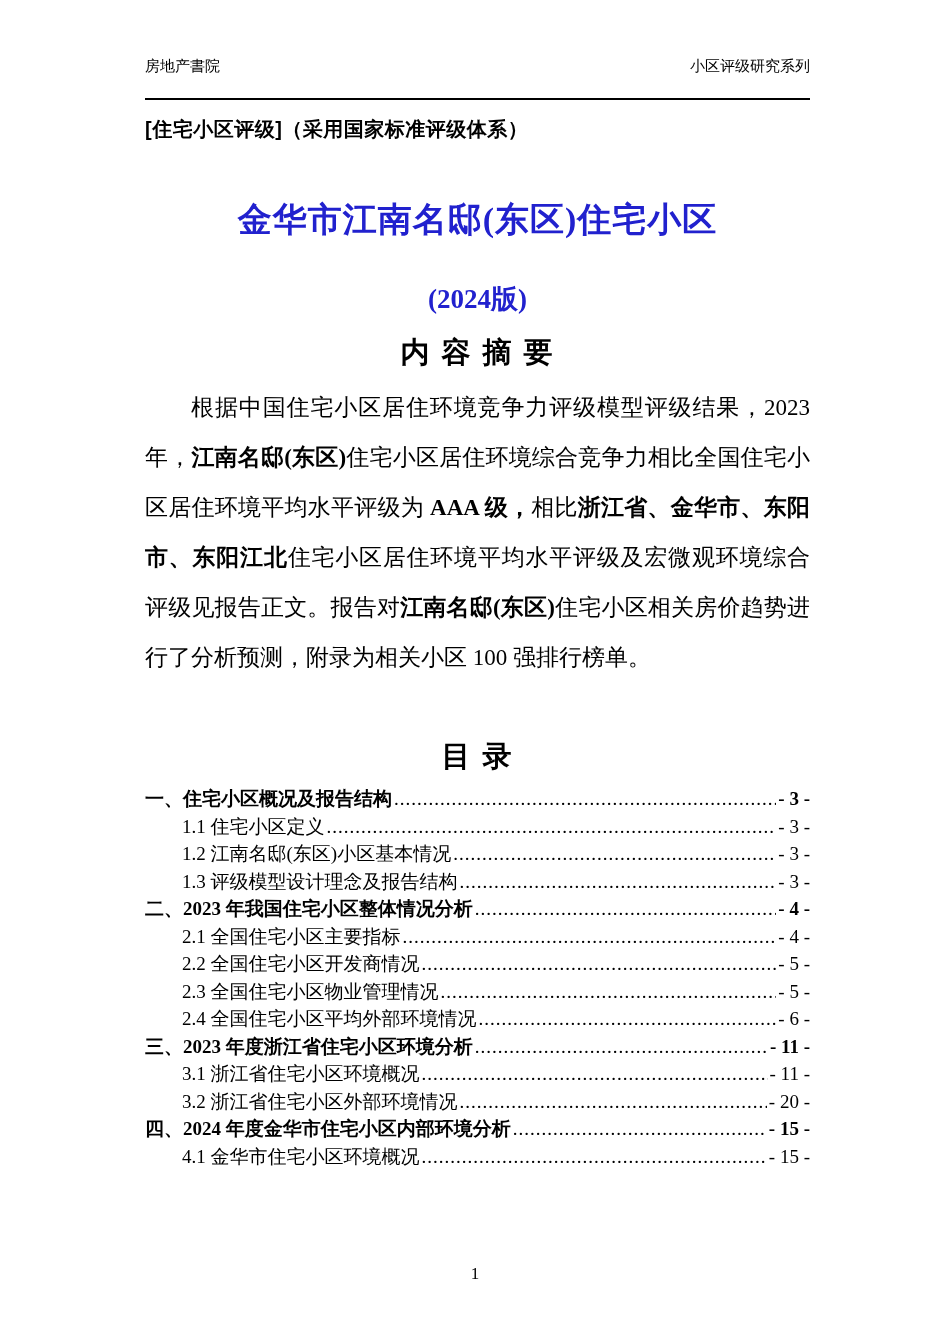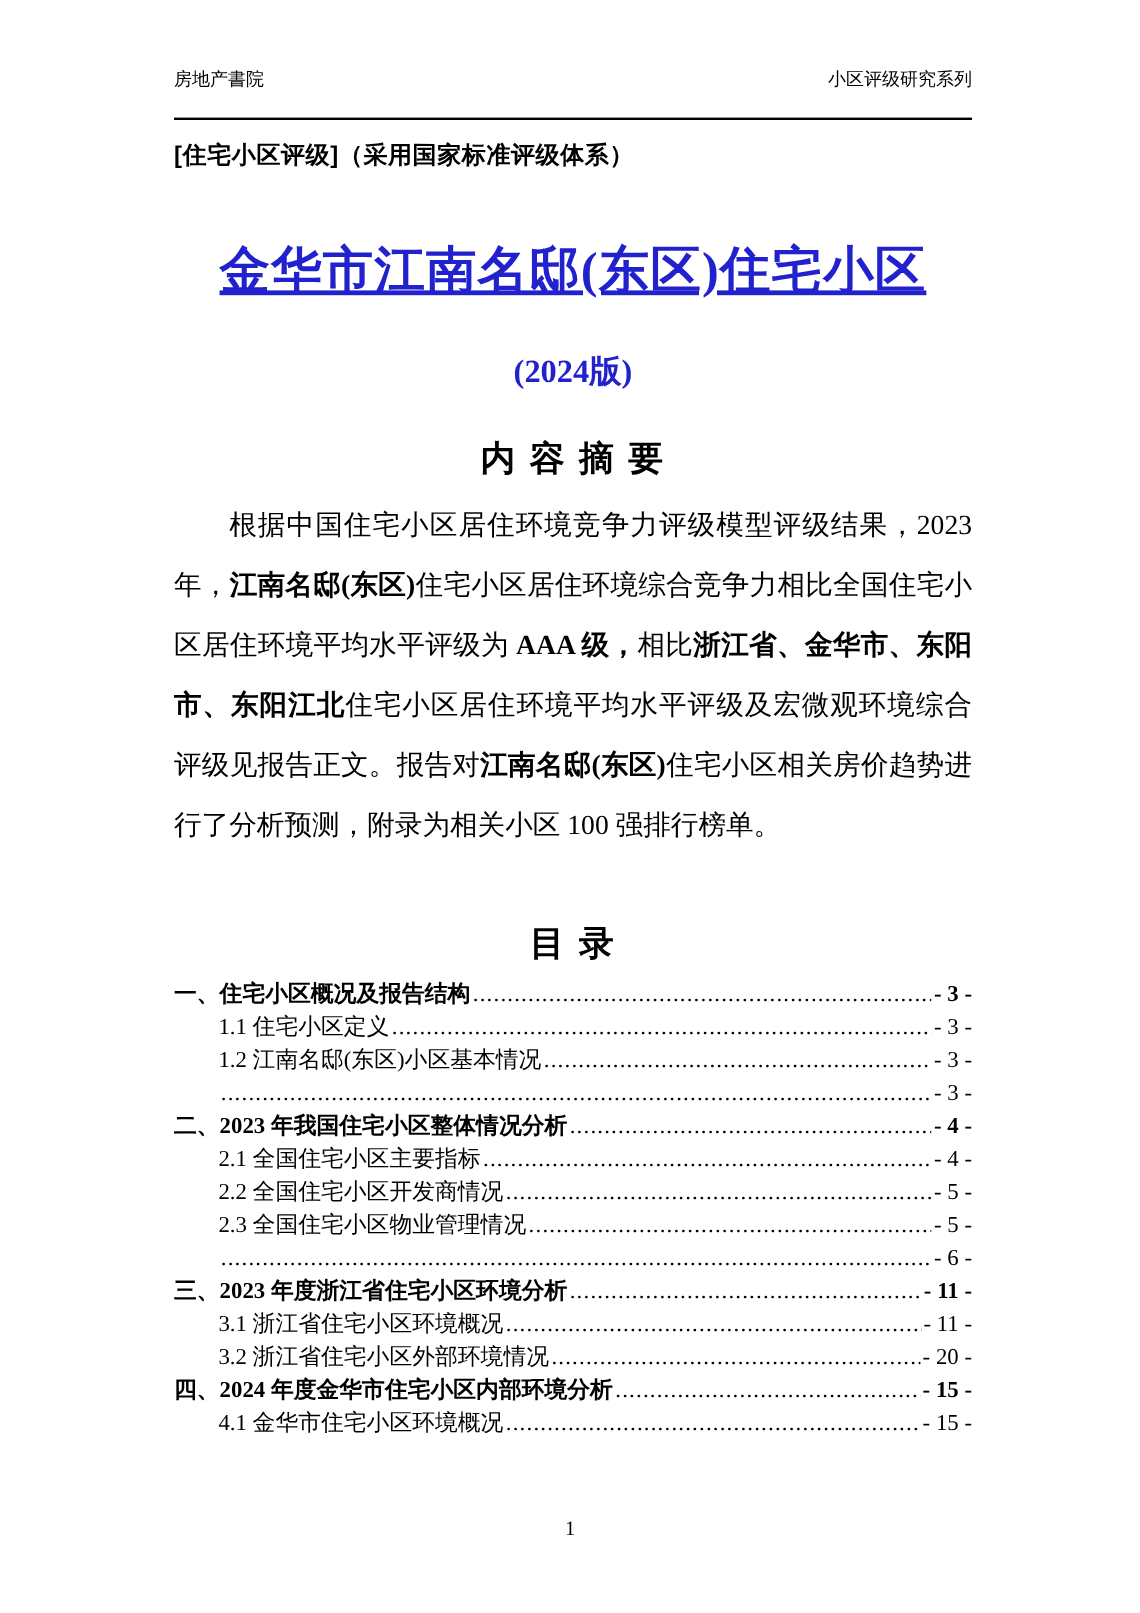--- a/index.html
+++ b/index.html
@@ -16,26 +16,26 @@
     font-size:15px; padding-bottom:22px; border-bottom:2px solid #000;
   }
 
   .bracket-tag {
     margin-top:16px;
     font-family:"Liberation Sans","DejaVu Sans",sans-serif;
     font-weight:bold; font-size:20px; letter-spacing:0.5px;
   }
 
   .title-block { text-align:center; color:#2121CE; font-weight:bold; }
-  .title-line1 { margin-top:54px; font-size:42px; letter-spacing:1px;text-decoration:underline; }
+  .title-line1 { margin-top:54px; font-size:34px; letter-spacing:1px; }
   .title-line2 { margin-top:30px; font-size:34px; letter-spacing:1px; }
   .edition     { margin-top:38px; font-size:27px; }
 
   .summary-heading {
-    margin-top:36px; text-align:center;
+    margin-top:16px; text-align:center;
     font-family:"Liberation Sans","DejaVu Sans",sans-serif;
     font-weight:bold; font-size:29px; letter-spacing:2px;
   }
   .summary-para {
     margin-top:10px; font-size:23px; line-height:50px;
     text-align:justify; text-indent:2em;
   }
   .summary-para .b { font-weight:bold; }
 
   .toc-heading {
@@ -93,20 +93,21 @@
       <span class="toc-label">1.1 住宅小区定义</span>
       <span class="toc-leader"></span>
       <span class="toc-page">- 3 -</span>
     </div>
     <div class="toc-row lvl2">
       <span class="toc-label">1.2 江南名邸(东区)小区基本情况</span>
       <span class="toc-leader"></span>
       <span class="toc-page">- 3 -</span>
     </div>
     <div class="toc-row lvl2">
+      <span class="toc-label">1.3 评级模型设计理念及报告结构</span>
       <span class="toc-leader"></span>
       <span class="toc-page">- 3 -</span>
     </div>
     <div class="toc-row lvl1">
       <span class="toc-label">二、2023 年我国住宅小区整体情况分析</span>
       <span class="toc-leader"></span>
       <span class="toc-page">- 4 -</span>
     </div>
     <div class="toc-row lvl2">
       <span class="toc-label">2.1 全国住宅小区主要指标</span>
@@ -117,20 +118,21 @@
       <span class="toc-label">2.2 全国住宅小区开发商情况</span>
       <span class="toc-leader"></span>
       <span class="toc-page">- 5 -</span>
     </div>
     <div class="toc-row lvl2">
       <span class="toc-label">2.3 全国住宅小区物业管理情况</span>
       <span class="toc-leader"></span>
       <span class="toc-page">- 5 -</span>
     </div>
     <div class="toc-row lvl2">
+      <span class="toc-label">2.4 全国住宅小区平均外部环境情况</span>
       <span class="toc-leader"></span>
       <span class="toc-page">- 6 -</span>
     </div>
     <div class="toc-row lvl1">
       <span class="toc-label">三、2023 年度浙江省住宅小区环境分析</span>
       <span class="toc-leader"></span>
       <span class="toc-page">- 11 -</span>
     </div>
     <div class="toc-row lvl2">
       <span class="toc-label">3.1 浙江省住宅小区环境概况</span>

